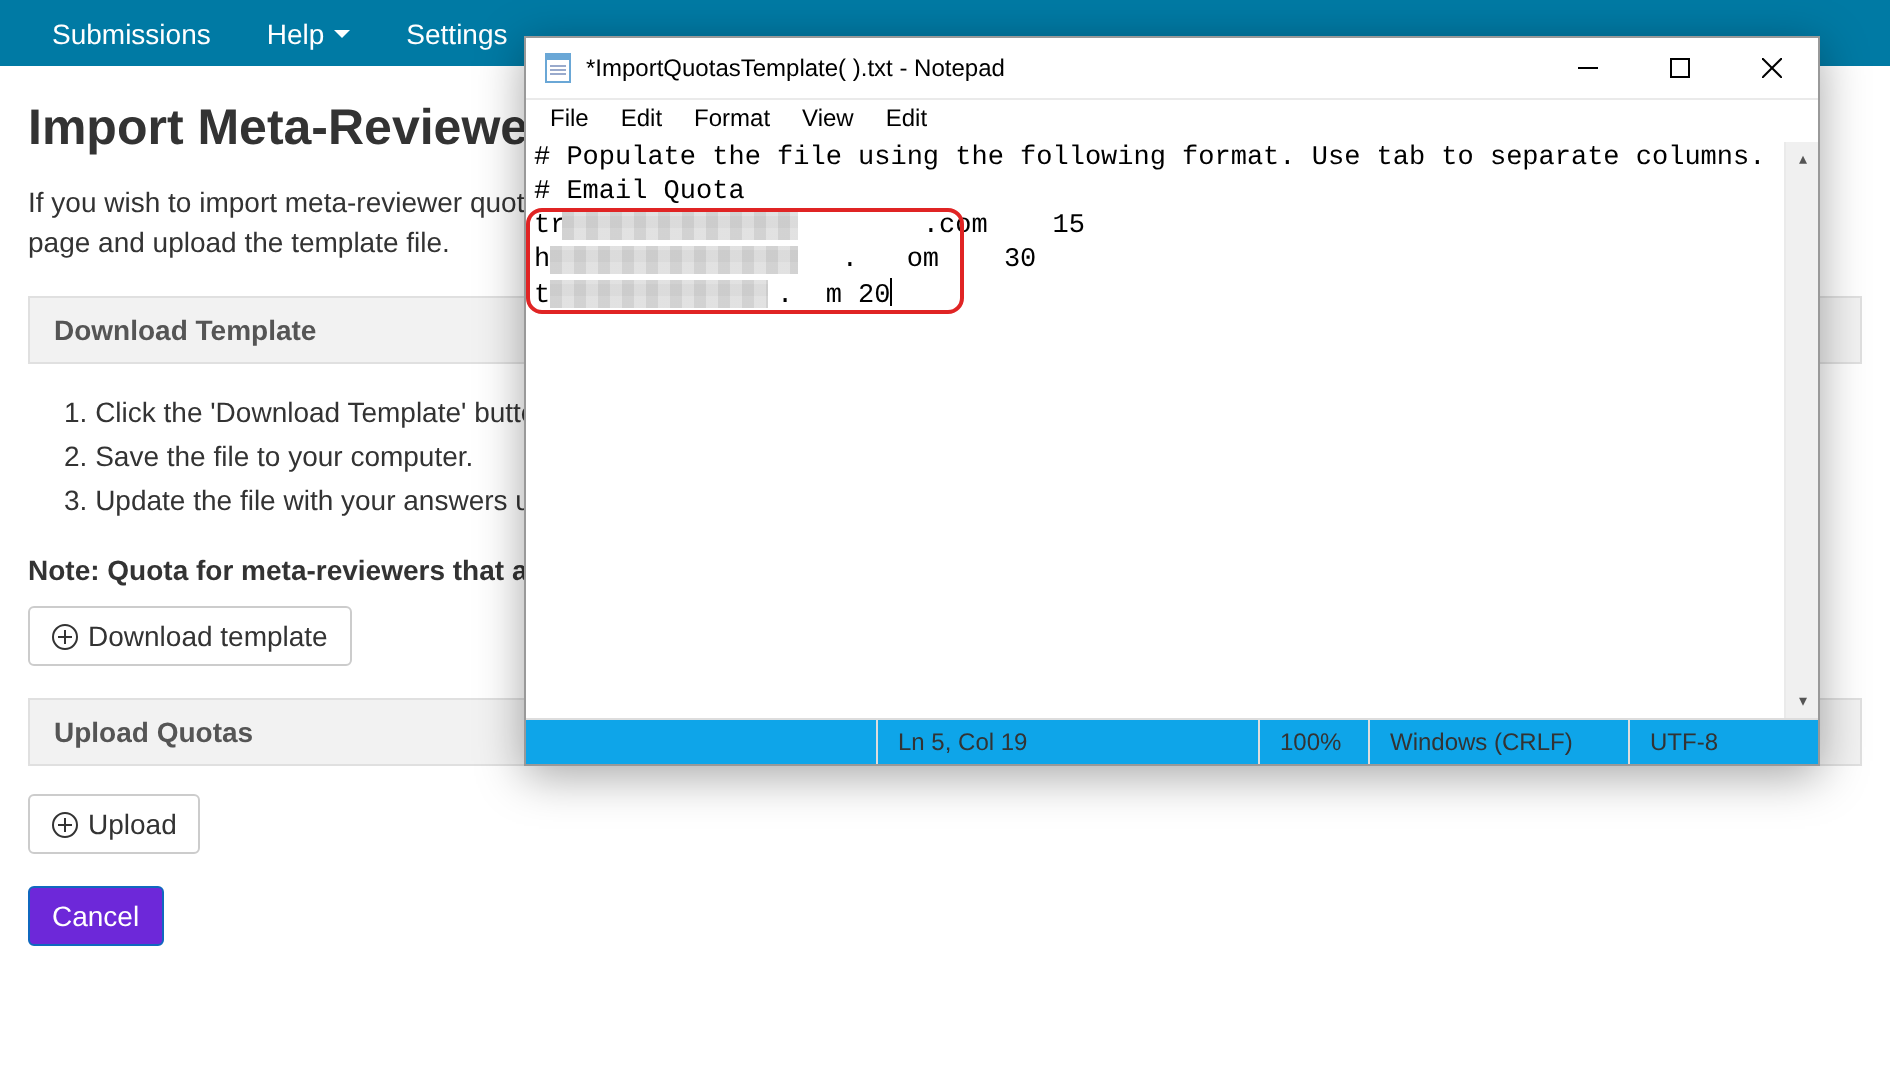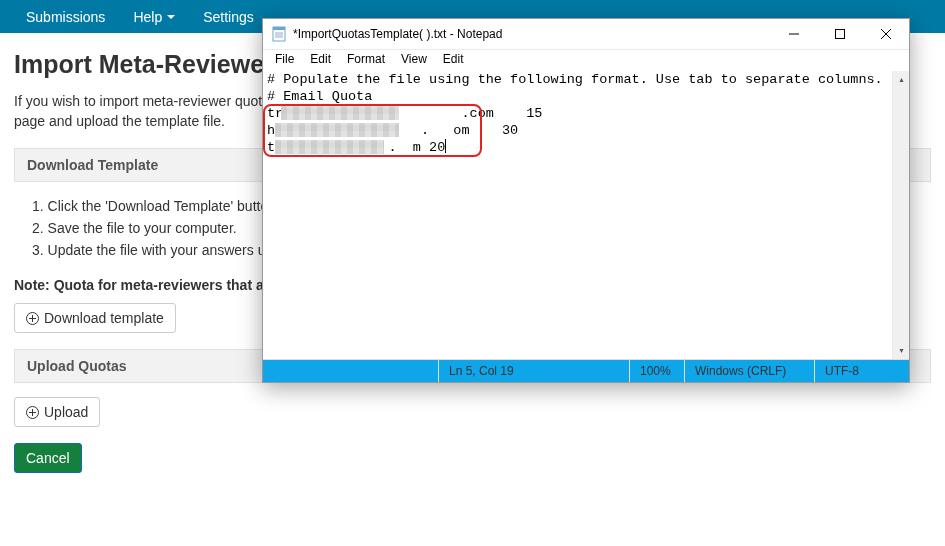--- a/index.html
+++ b/index.html
@@ -14,21 +14,21 @@
     .page { padding: 17px 14px; }
     h1 { font-size: 25px; font-weight: bold; color: #333; margin-bottom: 13px; }
     .intro { font-size: 14px; color: #333; margin-bottom: 17px; line-height: 1.4; }
     
     .section-header { background: #f2f2f2; border: 1px solid #e0e0e0; padding: 8px 12px; font-size: 14px; font-weight: bold; color: #555; margin-bottom: 14px; }
     
     .steps { font-size: 14px; color: #333; margin-left: 18px; margin-bottom: 16px; line-height: 1.55; }
     .note { font-size: 14px; color: #333; font-weight: bold; margin-bottom: 10px; }
     
     .btn { display: inline-flex; align-items: center; gap: 5px; background: #fff; border: 1px solid #ccc; border-radius: 3px; padding: 6px 11px; font-size: 14px; color: #333; cursor: pointer; }
-    .btn-primary { background: #15803d; border-color: #1068bf; color: #fff; justify-content: center; }
+    .btn-primary { background: #6d28d9; border-color: #1068bf; color: #fff; justify-content: center; }
     .circ-plus { display: inline-block; width: 13px; height: 13px; border: 1.2px solid #333; border-radius: 50%; position: relative; }
     .circ-plus::before { content: ""; position: absolute; top: 5px; left: 2px; width: 7px; height: 1.2px; background: #333; }
     .circ-plus::after { content: ""; position: absolute; top: 2px; left: 5px; width: 1.2px; height: 7px; background: #333; }
     
     .mb { margin-bottom: 16px; }
     
     
     .notepad { position: absolute; top: 18px; left: 262px; width: 648px; height: 365px; background: #fff; border: 1px solid #999; box-shadow: 0 5px 22px rgba(0,0,0,0.35); display: flex; flex-direction: column; }
     .titlebar { height: 31px; display: flex; align-items: center; padding: 0 0 0 8px; font-size: 12px; color: #000; background: #fff; border-bottom: 1px solid #eaeaea; flex-shrink: 0; }
     .np-icon { width: 16px; height: 16px; margin-right: 6px; }

